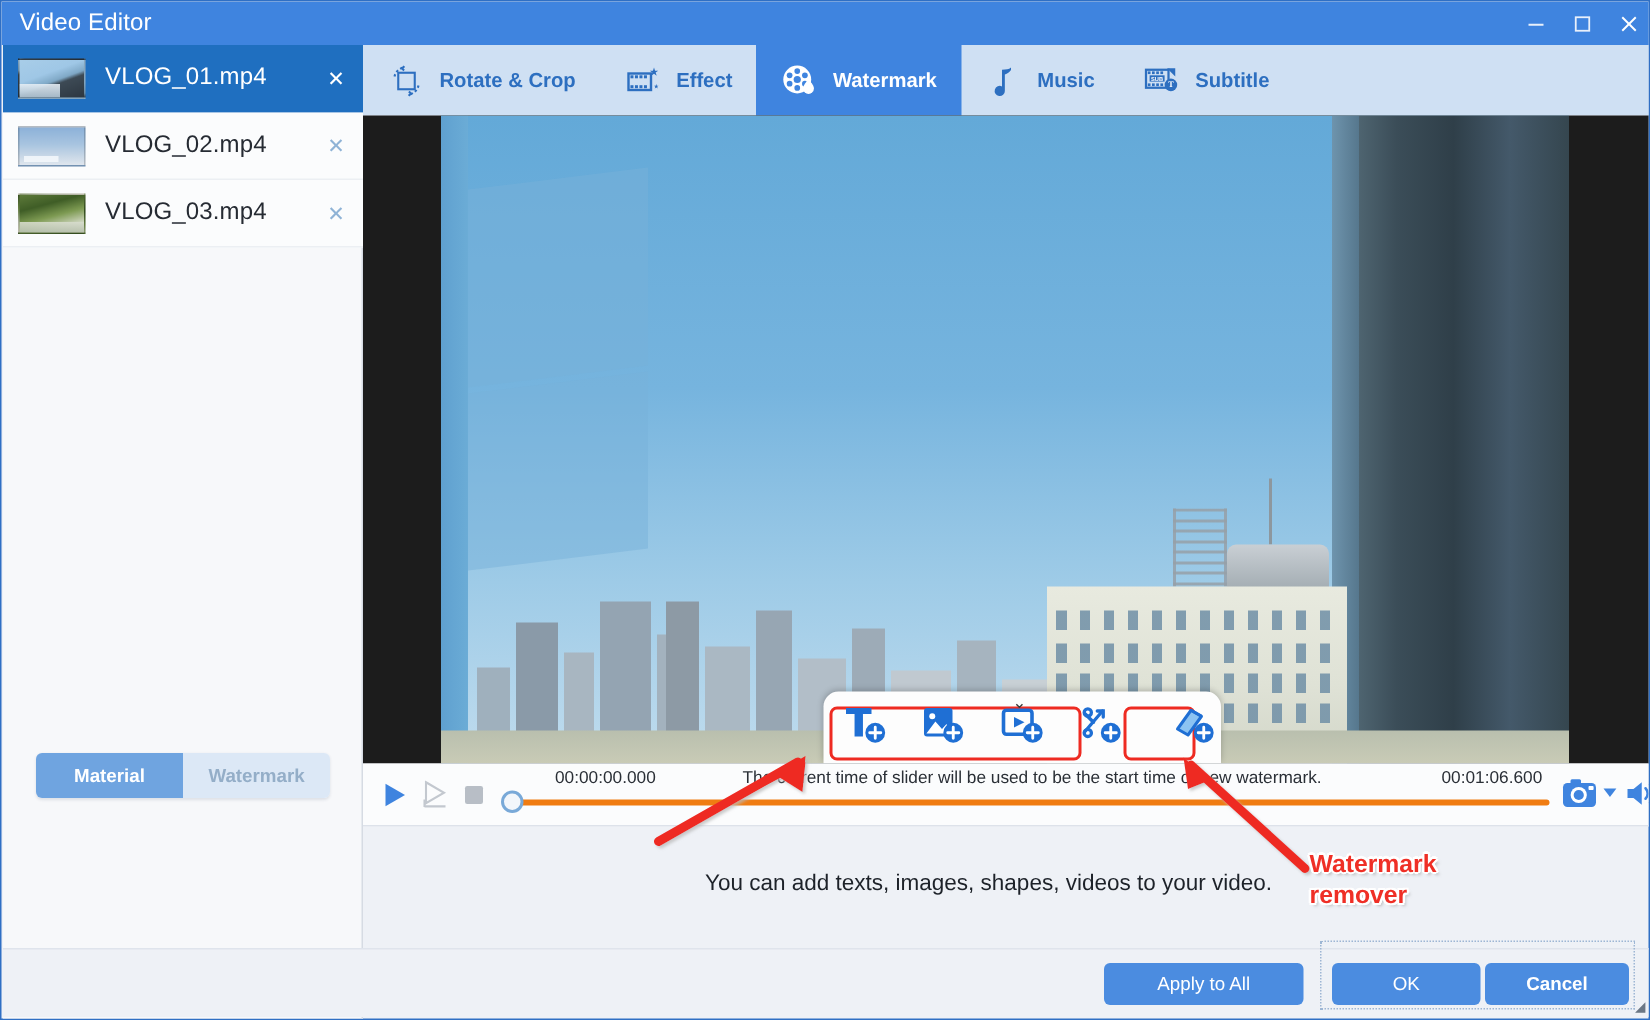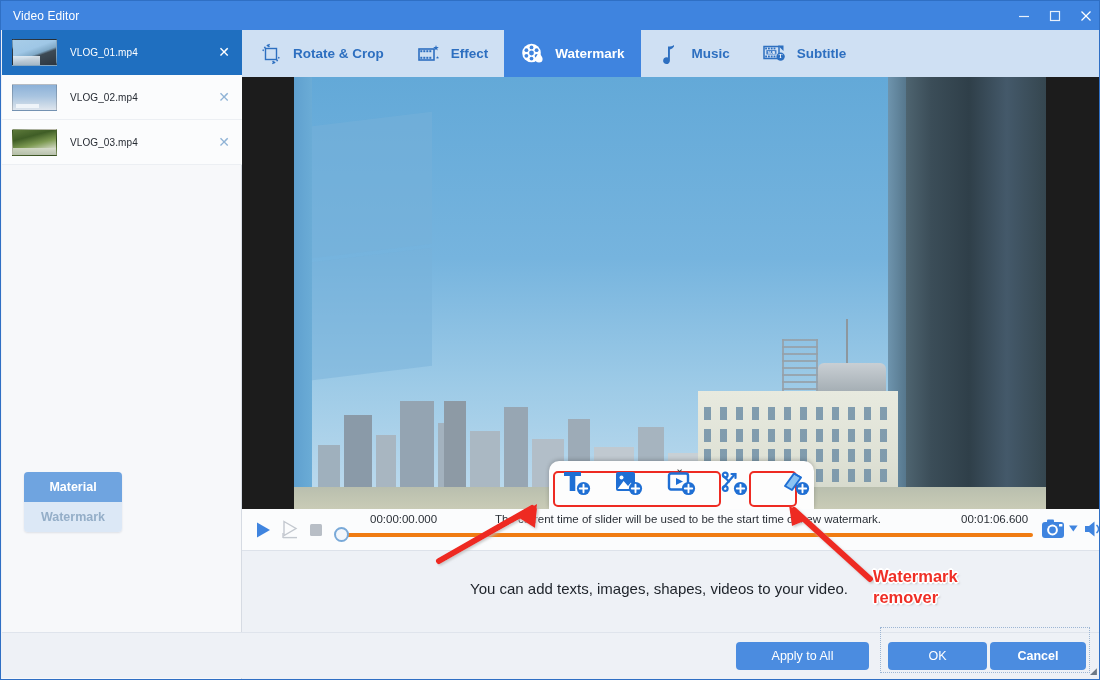--- a/index.html
+++ b/index.html
@@ -17,21 +17,21 @@
     overflow:hidden;
   }
 
   
   .titlebar {
     position:absolute; left:0; top:0; width:1100px; height:29px;
     background:#3f84df;
     display:flex; align-items:center;
   }
   .titlebar .title {
-    color:#ffffff; font-size:12px; padding-left:12px; letter-spacing:.1px;
+    color:#ffffff; font-size:16px; padding-left:12px; letter-spacing:.1px;
   }
   .winbtns { margin-left:auto; display:flex; height:29px; }
   .winbtn {
     width:31px; height:29px; display:flex; align-items:center; justify-content:center;
     color:#e8f0fb;
   }
   .winbtn svg { display:block; }
 
   
   .sidebar {
@@ -61,35 +61,34 @@
   .thumb.t2:after{
     content:""; position:absolute; left:6%; bottom:8%; width:55%; height:14%;
     background:rgba(245,248,252,.85);
   }
   .thumb.t3 { background:linear-gradient(165deg,#5d7a3a 0%,#3f5d26 30%,#7d9a52 55%,#cfd6c0 80%,#e6e3d2 100%); }
   .thumb.t3:after{
     content:""; position:absolute; left:0; bottom:0; width:100%; height:28%;
     background:linear-gradient(180deg,rgba(215,220,205,.9),rgba(180,190,170,.9));
   }
   .medianame {
-    margin-left:13px; font-size:10px; color:#262b33; letter-spacing:.1px;
+    margin-left:13px; font-size:16px; color:#262b33; letter-spacing:.1px;
   }
   .mediaitem.selected .medianame { color:#ffffff; }
   .mediaclose {
     margin-left:auto; width:20px; height:20px; display:flex;
     align-items:center; justify-content:center; color:#8fb3d6; font-size:14px;
   }
   .mediaitem.selected .mediaclose { color:#ffffff; }
 
   
   .modeswitch {
     position:absolute; left:22px; bottom:148px;
     display:flex; border-radius:4px; overflow:hidden;
     box-shadow:0 1px 2px rgba(40,60,90,.12);
-    flex-direction:column;
   }
   .modebtn {
     width:98px; height:30px; display:flex; align-items:center; justify-content:center;
     font-size:12.5px; font-weight:bold;
   }
   .modebtn.active { background:#6fa4e0; color:#ffffff; }
   .modebtn.inactive { background:#dce8f6; color:#94aec8; }
 
   
   .toolbar {

